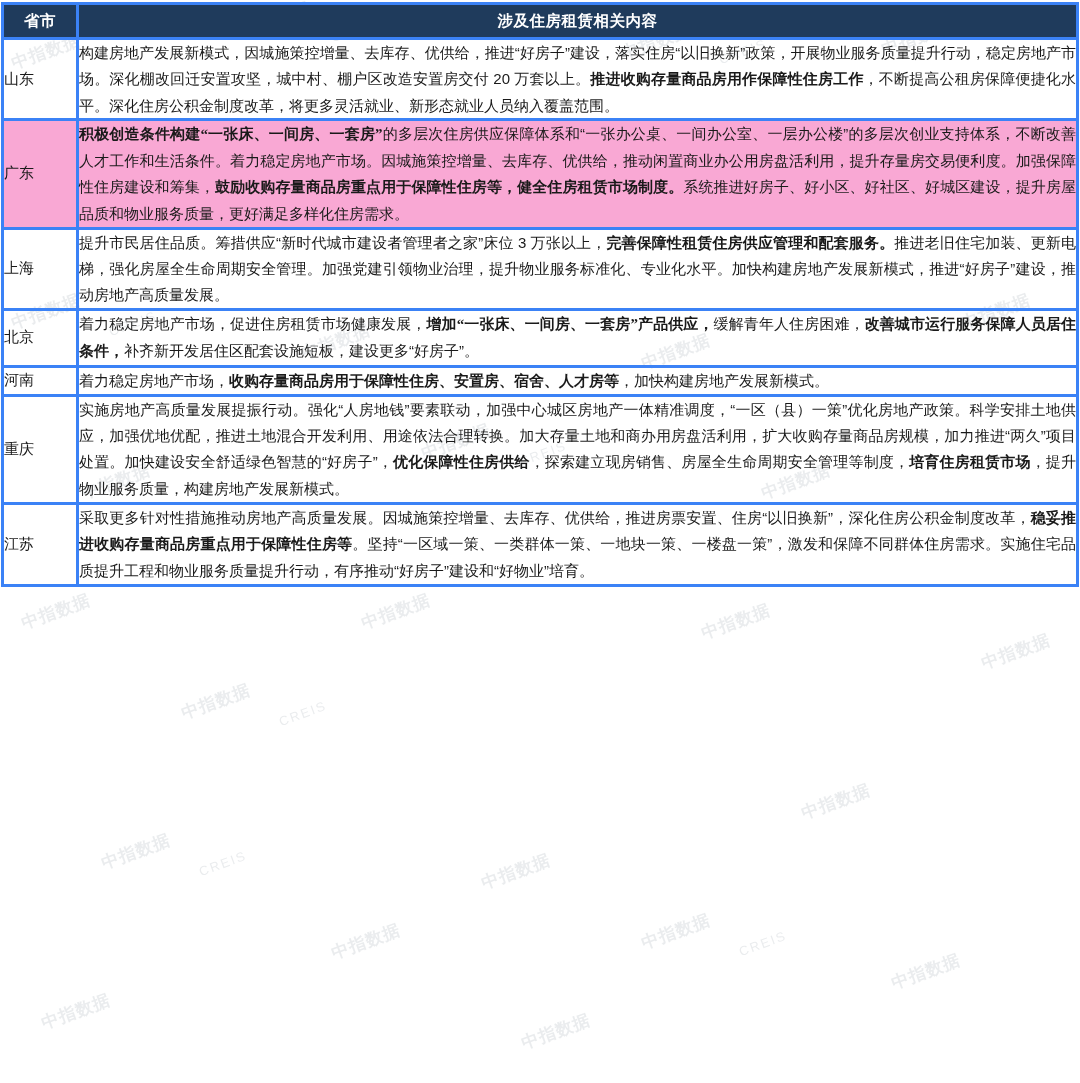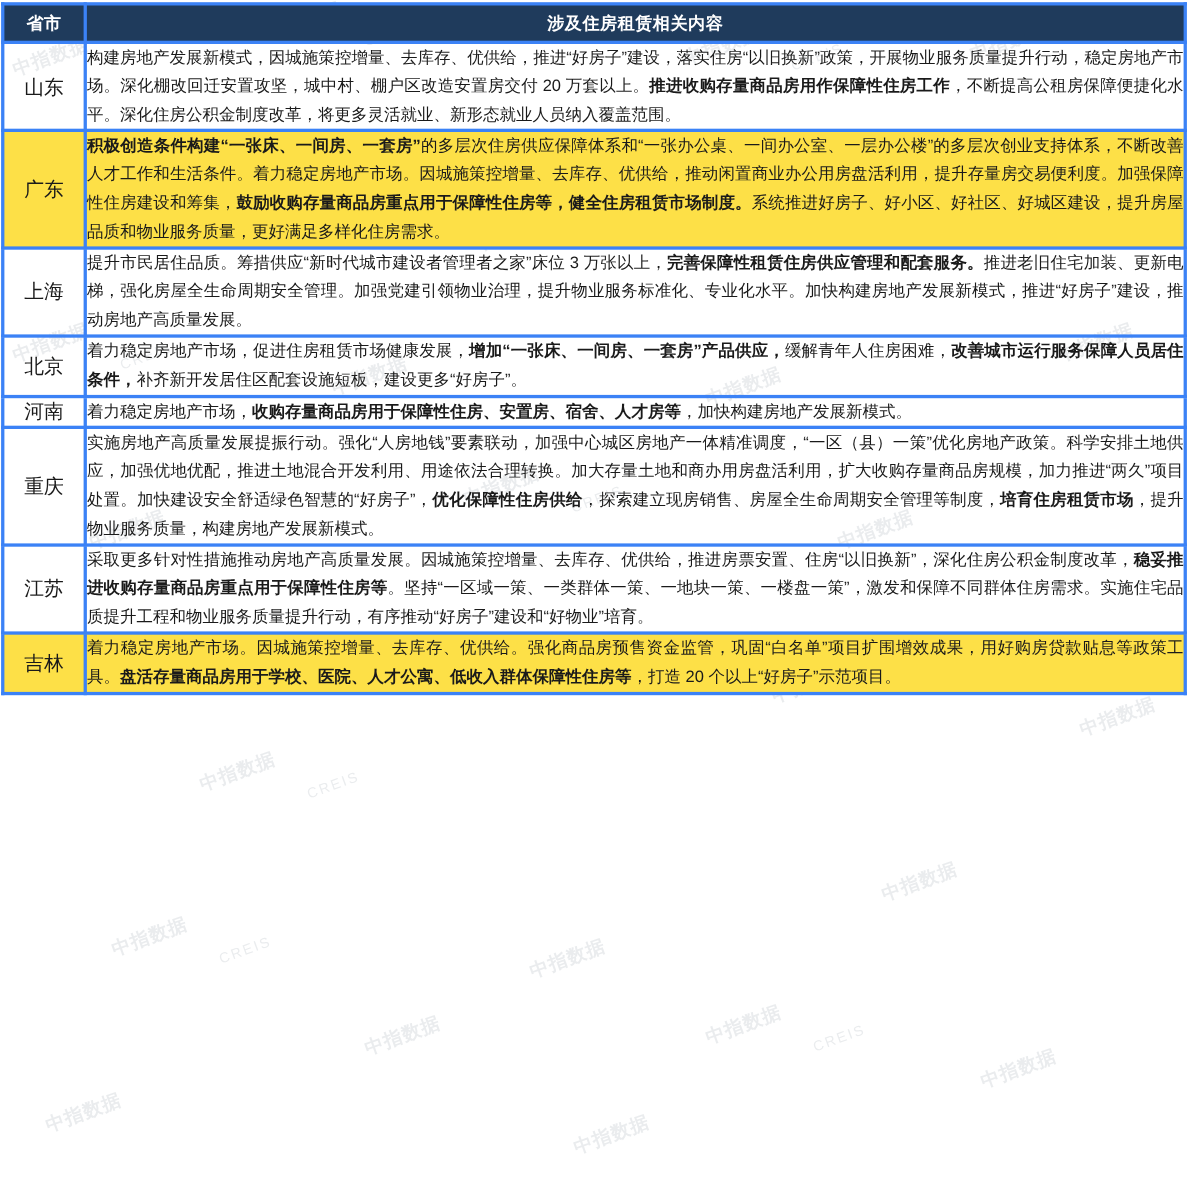--- a/index.html
+++ b/index.html
@@ -37,38 +37,39 @@
     font-weight: bold;
     text-align: center;
     height: 32px;
     letter-spacing: 0.5px;
   }
   thead th.col-prov {
     width: 72px;
   }
   td.prov {
     width: 72px;
-    text-align: center;
-    font-size: 18px;
+    text-align: left;
+    font-size: 15px;
     color: #1a1a1a;
     background: transparent;
   }
   td.content {
     padding: 9px 12px 10px 12px;
     font-size: 15px;
     line-height: 1.72;
     color: #1a1a1a;
     text-align: justify;
     text-justify: inter-ideograph;
   }
   td.content b {
     font-weight: bold;
+    font-family: Liberation Serif, serif;
   }
   tr.shaded td {
-    background: #fde047;
+    background: #f9a8d4;
   }
   
   .wm-layer {
     position: absolute;
     inset: 0;
     z-index: 1;
     pointer-events: none;
   }
   .wm {
     position: absolute;
@@ -157,20 +158,16 @@
           <td class="content"><span>着力稳定房地产市场，</span><b>收购存量商品房用于保障性住房、安置房、宿舍、人才房等</b><span>，加快构建房地产发展新模式。</span></td>
         </tr>
         <tr>
           <td class="prov">重庆</td>
           <td class="content"><span>实施房地产高质量发展提振行动。强化“人房地钱”要素联动，加强中心城区房地产一体精准调度，“一区（县）一策”优化房地产政策。科学安排土地供应，加强优地优配，推进土地混合开发利用、用途依法合理转换。加大存量土地和商办用房盘活利用，扩大收购存量商品房规模，加力推进“两久”项目处置。加快建设安全舒适绿色智慧的“好房子”，</span><b>优化保障性住房供给</b><span>，探索建立现房销售、房屋全生命周期安全管理等制度，</span><b>培育住房租赁市场</b><span>，提升物业服务质量，构建房地产发展新模式。</span></td>
         </tr>
         <tr>
           <td class="prov">江苏</td>
           <td class="content"><span>采取更多针对性措施推动房地产高质量发展。因城施策控增量、去库存、优供给，推进房票安置、住房“以旧换新”，深化住房公积金制度改革，</span><b>稳妥推进收购存量商品房重点用于保障性住房等</b><span>。坚持“一区域一策、一类群体一策、一地块一策、一楼盘一策”，激发和保障不同群体住房需求。实施住宅品质提升工程和物业服务质量提升行动，有序推动“好房子”建设和“好物业”培育。</span></td>
         </tr>
-        <tr class="shaded">
-          <td class="prov">吉林</td>
-          <td class="content"><span>着力稳定房地产市场。因城施策控增量、去库存、优供给。强化商品房预售资金监管，巩固“白名单”项目扩围增效成果，用好购房贷款贴息等政策工具。</span><b>盘活存量商品房用于学校、医院、人才公寓、低收入群体保障性住房等</b><span>，打造 20 个以上“好房子”示范项目。</span></td>
-        </tr>
       </tbody>
   </table>
 
 </div>
 
 </body></html>

